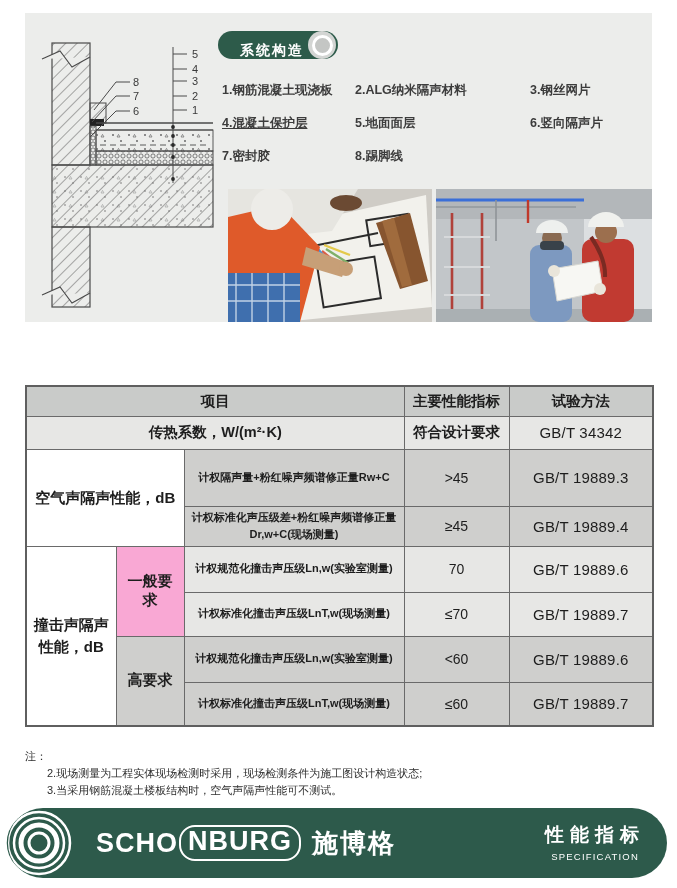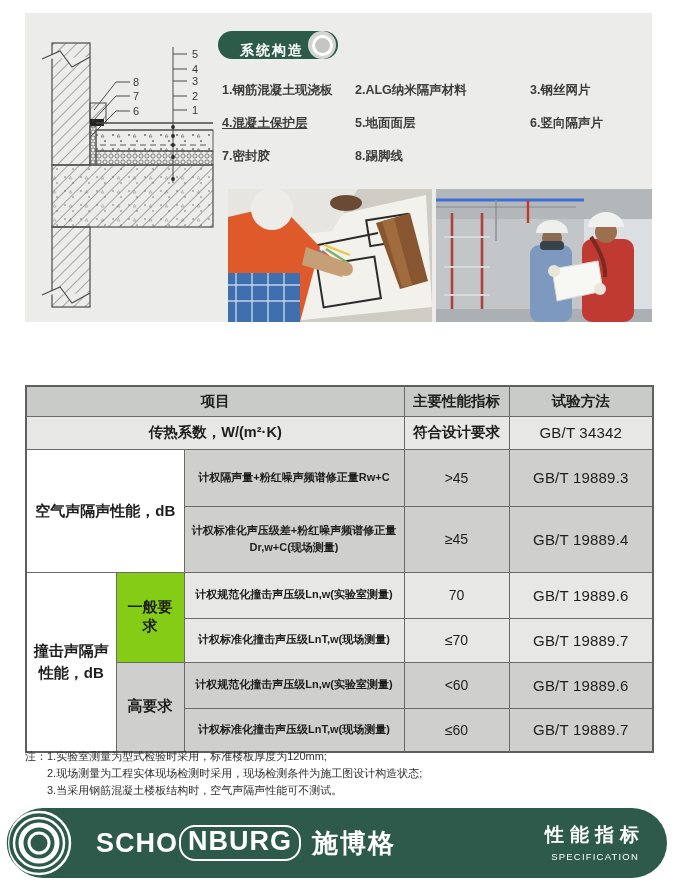--- a/index.html
+++ b/index.html
@@ -34,21 +34,21 @@
     position:absolute;left:25px;top:385px;width:627px;border-collapse:collapse;
     table-layout:fixed;border:2px solid #5f5f5f;
   }
   table.spec td,table.spec th{
     border:1px solid #6a6a6a;padding:0 6px;text-align:center;vertical-align:middle;
     color:#1d1d1d;overflow:hidden;
   }
   .bg-header{background:#c9cbc9;}
   .bg-light{background:#e7e7e5;}
   .bg-dark{background:#cfcfcd;}
-  .bg-sub{background:#84cc16;}
+  .bg-sub{background:#f9a8d4;}
   .bg-white{background:#ffffff;}
   th.h{font-size:14.5px;font-weight:700;}
   td.item-span{font-size:14.5px;font-weight:600;}
   td.group{font-size:15px;font-weight:700;line-height:1.45;}
   td.subgroup{font-size:15px;font-weight:700;}
   td.desc{font-size:11px;font-weight:600;text-align:left;padding:0 8px;line-height:1.55;}
   td.val{font-size:14px;font-weight:500;}
   td.method{font-size:15px;font-weight:500;letter-spacing:0.2px;}
 
   
@@ -255,21 +255,21 @@
     <td class="item-span bg-light" colspan="3">传热系数，W/(m²·K)</td>
     <td class="item-span bg-light">符合设计要求</td>
     <td class="method bg-light">GB/T 34342</td>
   </tr>
   <tr style="height:57px">
     <td class="group bg-white" colspan="2" rowspan="2">空气声隔声性能，dB</td>
     <td class="desc bg-dark">计权隔声量+粉红噪声频谱修正量Rw+C</td>
     <td class="val bg-dark">&gt;45</td>
     <td class="method bg-dark">GB/T 19889.3</td>
   </tr>
-  <tr style="height:66px">
+  <tr style="height:40px">
     <td class="desc bg-dark">计权标准化声压级差+粉红噪声频谱修正量Dr,w+C(现场测量)</td>
     <td class="val bg-dark">≥45</td>
     <td class="method bg-dark">GB/T 19889.4</td>
   </tr>
   <tr style="height:46px">
     <td class="group bg-white" rowspan="4">撞击声隔声性能，dB</td>
     <td class="subgroup bg-sub" rowspan="2">一般要求</td>
     <td class="desc bg-light">计权规范化撞击声压级Ln,w(实验室测量)</td>
     <td class="val bg-light">70</td>
     <td class="method bg-light">GB/T 19889.6</td>
@@ -289,21 +289,20 @@
     <td class="desc bg-dark">计权标准化撞击声压级LnT,w(现场测量)</td>
     <td class="val bg-dark">≤60</td>
     <td class="method bg-dark">GB/T 19889.7</td>
   </tr>
 </tbody>
   </table>
 
 <div class="abs notes">
   <div class="row">
     <span class="pfx">注：</span>
-    <span>1.实验室测量为型式检验时采用，标准楼板厚度为120mm;</span>
   </div>
   <div class="row">
       <span class="ind">2.现场测量为工程实体现场检测时采用，现场检测条件为施工图设计构造状态;</span>
     </div>
   <div class="row">
       <span class="ind">3.当采用钢筋混凝土楼板结构时，空气声隔声性能可不测试。</span>
     </div>
 </div>
 
 <div class="abs footer-bar">

